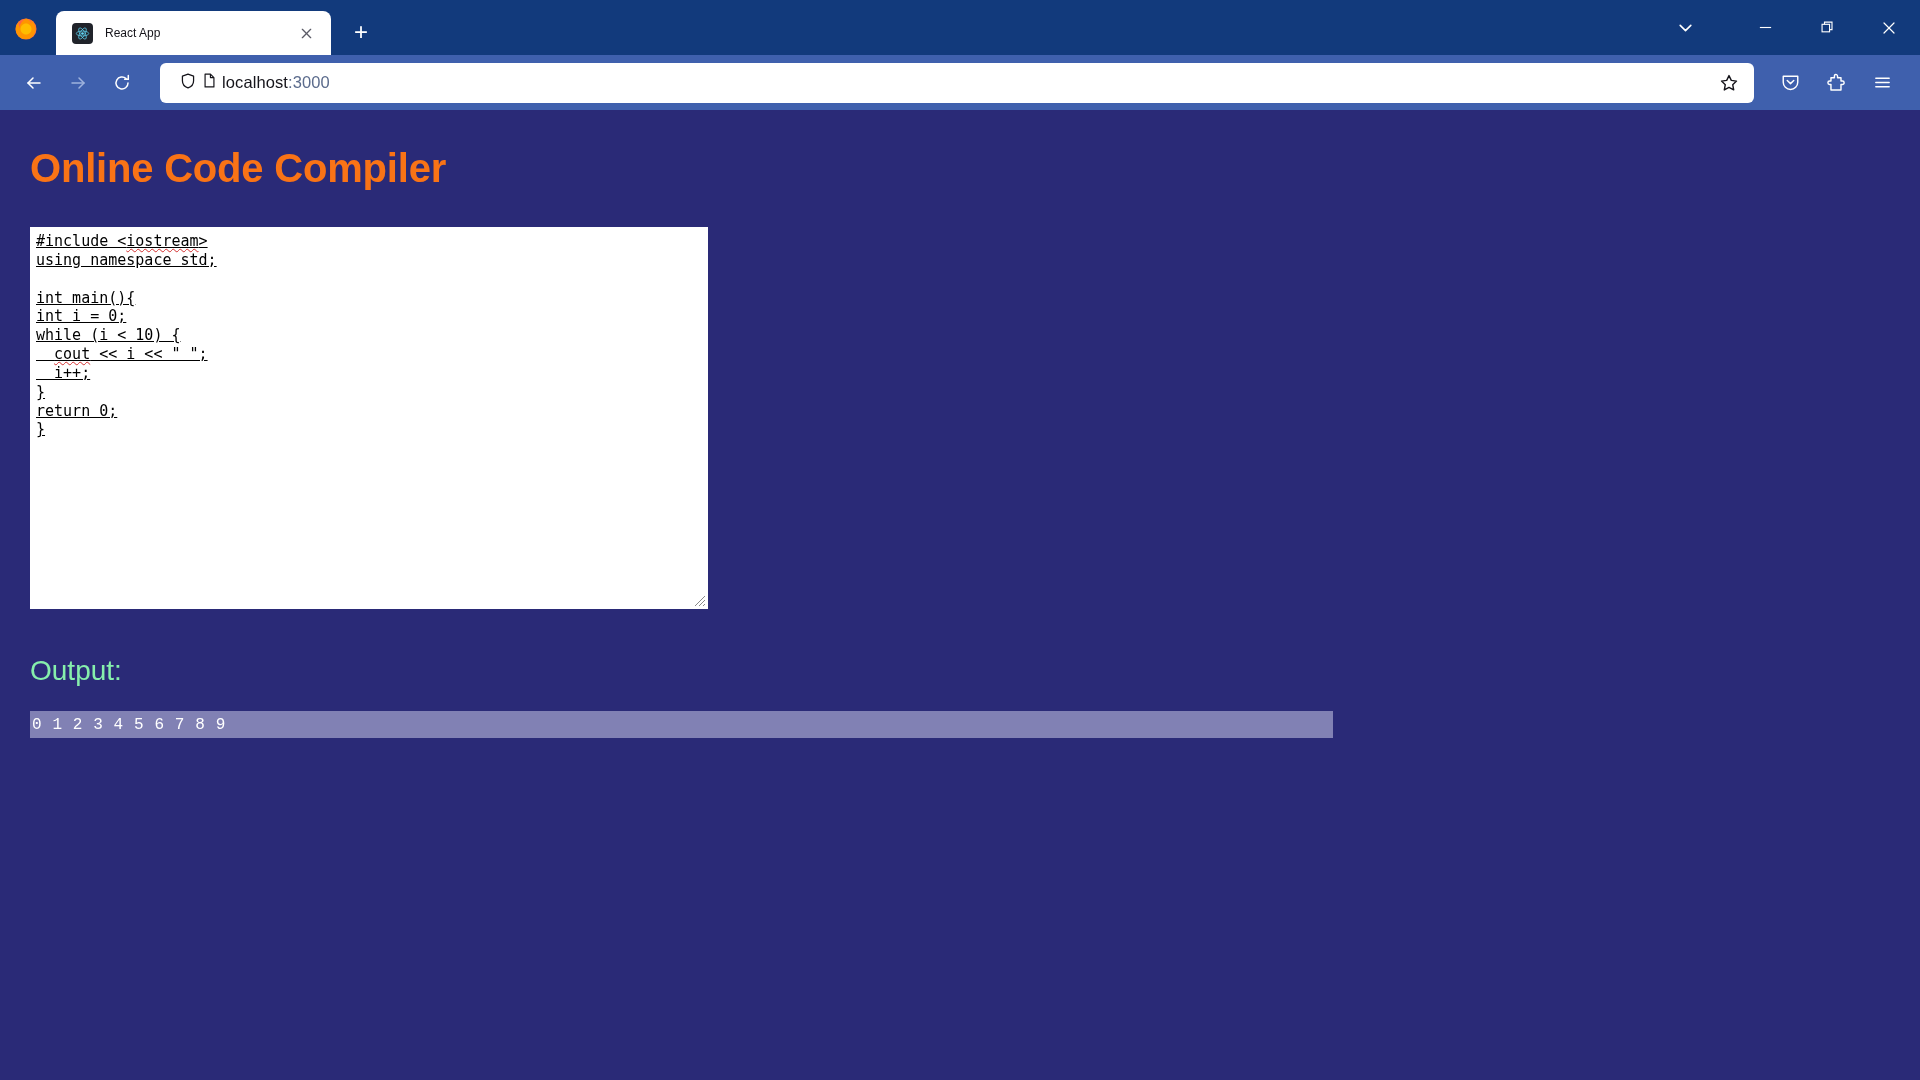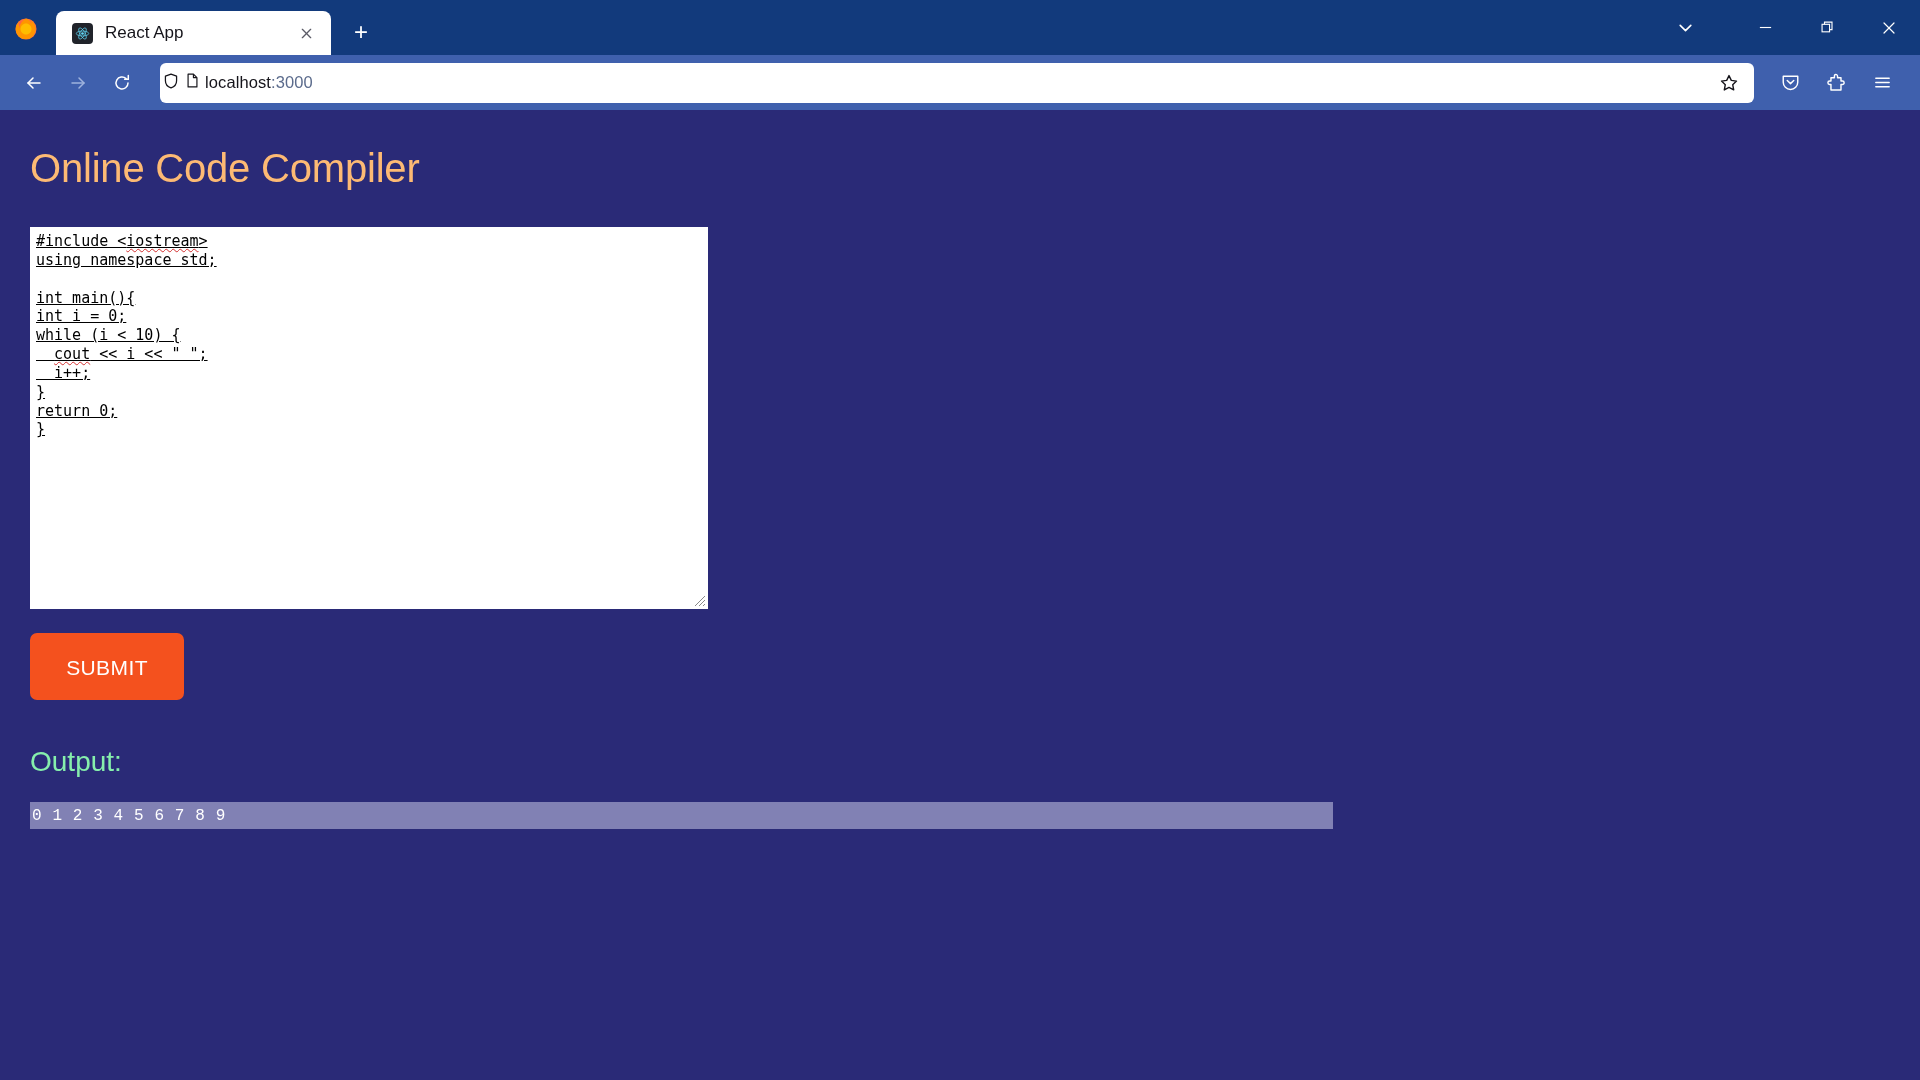--- a/index.html
+++ b/index.html
@@ -24,21 +24,21 @@
   .tab {
     display: flex; align-items: center; gap: 12px;
     background: #ffffff; height: 44px; width: 275px;
     border-radius: 8px 8px 0 0; padding: 0 14px 0 16px; margin-left: 4px;
   }
   .tab-favicon {
     width: 21px; height: 21px; border-radius: 4px; background: #20232a;
     display: flex; align-items: center; justify-content: center; flex: 0 0 21px;
   }
   .tab-title {
-    flex: 1; font-size: 17px; color: #15141a; white-space: nowrap;
+    flex: 1; font-size: 12px; color: #15141a; white-space: nowrap;
     overflow: hidden; text-overflow: ellipsis;
   }
   .tab-close {
     width: 22px; height: 22px; display: flex; align-items: center; justify-content: center;
     color: #5b5b66; font-size: 17px; line-height: 1; border-radius: 4px;
   }
   .new-tab {
     width: 40px; height: 40px; margin-left: 10px; margin-bottom: 3px;
     display: flex; align-items: center; justify-content: center;
     color: #ffffff; font-size: 24px; font-weight: 300; line-height: 1; border-radius: 5px;
@@ -60,36 +60,36 @@
     height: 55px; background: #3f60ad; display: flex; align-items: center;
     padding: 0 14px; gap: 4px; flex: 0 0 55px;
   }
   .nav-btn {
     width: 40px; height: 40px; border-radius: 6px;
     display: flex; align-items: center; justify-content: center; color: #ffffff;
   }
   .nav-btn.disabled { color: #9fb3dd; }
   .urlbar {
     flex: 1; height: 40px; margin: 0 12px 0 14px; background: #ffffff;
-    border-radius: 6px; display: flex; align-items: center; padding: 0 10px 0 2px; gap: 4px;
+    border-radius: 6px; display: flex; align-items: center; padding: 0 10px 0 19px; gap: 4px;
   }
   .url-text { flex: 1; font-size: 16.5px; color: #15141a; letter-spacing: .1px; }
   .url-port { color: #5b6b8c; }
   .star-btn { width: 30px; height: 30px; display: flex; align-items: center; justify-content: center; }
   .toolbar-right { display: flex; align-items: center; gap: 6px; padding-right: 4px; }
   .toolbar-btn {
     width: 40px; height: 40px; border-radius: 6px;
     display: flex; align-items: center; justify-content: center; color: #ffffff;
   }
 
   
   .viewport { flex: 1; background: #2a2a77; padding: 22px 0 0 30px; overflow: hidden; }
 
   .app-title {
-    font-size: 40px; font-weight: normal; color: #fdba74;
+    font-size: 40px; font-weight: bold; color: #f97316;
     letter-spacing: -0.2px; margin: 14px 0 0 0;
   }
 
   .lang-row { display: flex; align-items: center; gap: 10px; margin-top: 38px; }
   .lang-label { font-size: 20px; color: #ffffff; }
   .select-wrap { position: relative; display: inline-block; }
   .lang-select {
     appearance: none; -webkit-appearance: none;
     background: #27ca2f; color: #ffffff; border: none; border-radius: 6px;
     font-family: "Liberation Sans", sans-serif; font-size: 17px; font-weight: bold;
@@ -276,20 +276,19 @@
 }</pre>
       <span class="resize-grip">
         <svg width="14" height="14" viewBox="0 0 14 14" stroke="#8a8a8a" stroke-width="1">
           <line x1="13" y1="3" x2="3" y2="13"></line>
             <line x1="13" y1="7" x2="7" y2="13"></line>
             <line x1="13" y1="11" x2="11" y2="13"></line>
         </svg>
       </span>
     </div>
 
-    <button class="submit-btn">SUBMIT</button>
 
     <div class="output-label">Output:</div>
 
     <div class="output-box">0 1 2 3 4 5 6 7 8 9</div>
 
   </div>
 </div>
 
 </body></html>

